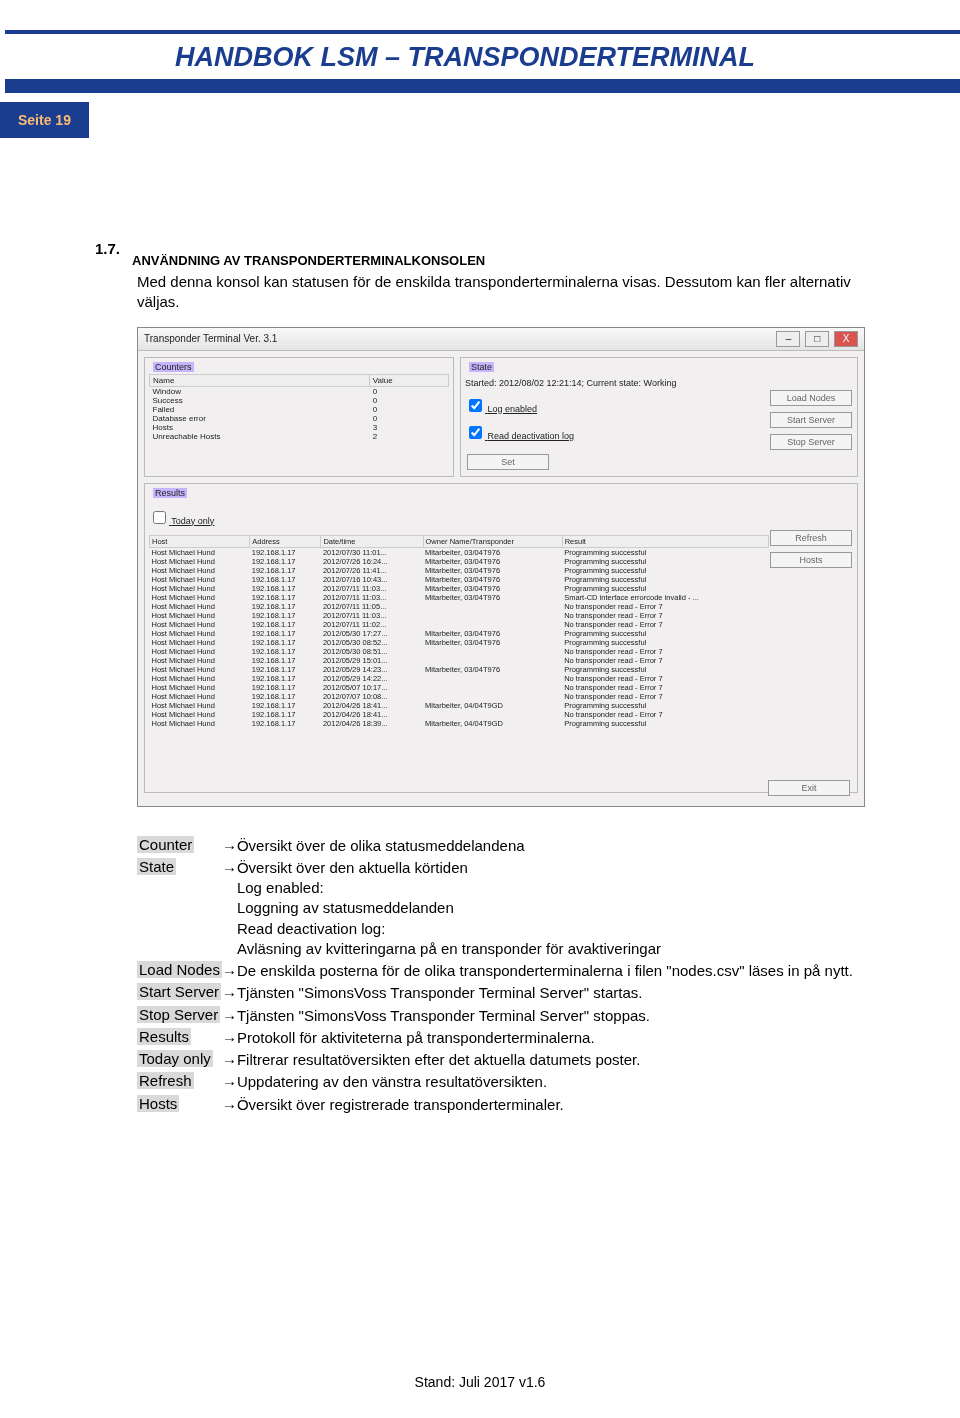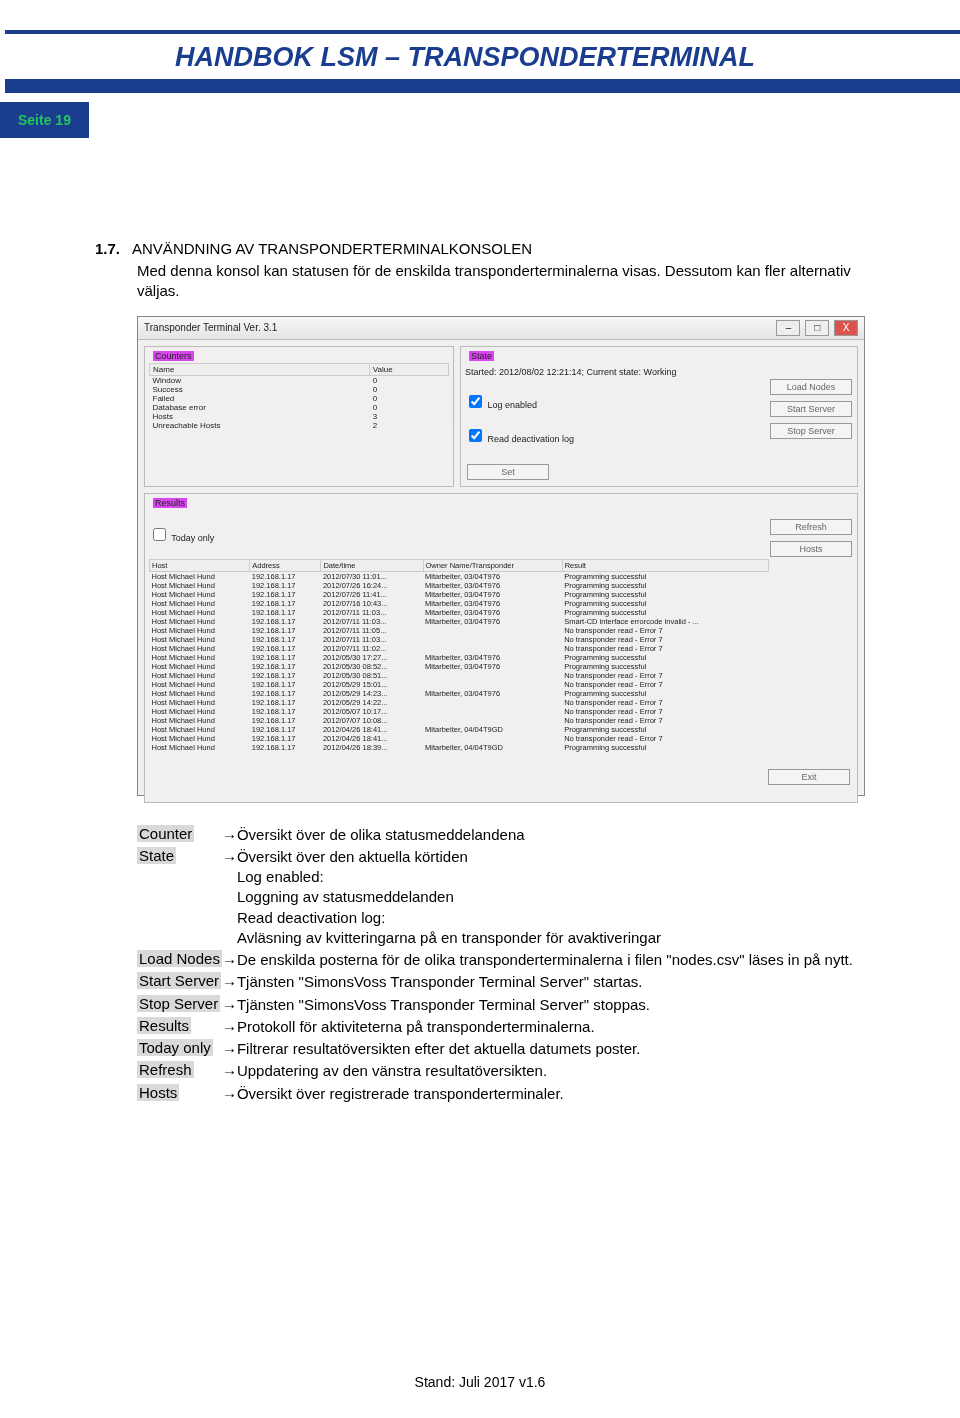--- a/index.html
+++ b/index.html
@@ -1,39 +1,39 @@
 <!DOCTYPE html>
 <html><head>
 <meta charset="utf-8">
 <style>
   body{margin:0;font-family:Arial,Helvetica,sans-serif;background:#fff;color:#000;}
   .page{width:960px;min-height:1418px;margin:0 auto;position:relative;box-sizing:border-box;}
   .header-bar{position:absolute;top:30px;left:5px;width:100%;font-style:italic;}
   .blue-line-top{height:4px;background:#1a3d8f;width:100%;}
   .title{font-size:27px;font-weight:bold;color:#1a3d8f;margin:8px 0 6px 170px;}
   .blue-bar{height:14px;background:#1a3d8f;width:100%;}
-  .side-tab{position:absolute;top:102px;left:0;background:#1a3d8f;color:#22c55e;padding:10px 18px;font-size:14px;font-weight:bold;}
+  .side-tab{position:absolute;top:102px;left:0;background:#1a3d8f;color:#fdba74;padding:10px 18px;font-size:14px;font-weight:bold;}
   .content{padding:240px 95px 0 95px;}
   .sec-num{font-size:15px;font-weight:bold;margin-bottom:2px;}
-  .sec-title{font-size:15px;font-weight:normal;margin:0 0 4px 42px;}
+  .sec-title{font-size:13px;font-weight:bold;margin:13px 0 4px 42px;}
   .sec-text{font-size:15px;margin:0 0 14px 42px;line-height:1.35;}
   .screenshot{margin:0 0 28px 42px;border:1px solid #888;width:728px;height:480px;background:#f1eff0;font-family:Tahoma,sans-serif;font-size:9px;color:#222;position:relative;box-sizing:border-box;}
   .win-title{background:linear-gradient(#f8f8f8,#e4e4e4);border-bottom:1px solid #bbb;padding:3px 6px;font-size:10px;display:flex;justify-content:space-between;align-items:center;}
   .win-btns span{display:inline-block;width:22px;height:14px;border:1px solid #999;margin-left:2px;background:#eee;text-align:center;line-height:13px;}
   .win-close{background:#d9534f!important;color:#fff;}
   .win-body{padding:6px;}
   .panel{border:1px solid #bbb;background:#f1eff0;margin-bottom:6px;padding:4px;}
   .panel-row{display:flex;gap:6px;}
   .panel-col{flex:1;}
-  .panel-label{font-size:9px;margin:-10px 0 2px 4px;background:#d946ef;display:inline-block;padding:0 2px;}
+  .panel-label{font-size:9px;margin:-10px 0 2px 4px;background:#c4b5fd;display:inline-block;padding:0 2px;}
   .mini-table{width:100%;border-collapse:collapse;font-size:8px;}
   .mini-table th{background:#eee;border:1px solid #ccc;padding:1px 3px;text-align:left;font-weight:normal;}
   .mini-table td{padding:0 3px;border-right:1px solid #eee;}
   .btn{display:inline-block;border:1px solid #999;background:#f4f4f4;padding:2px 10px;font-size:9px;margin:2px;color:#666;text-align:center;min-width:60px;}
-  .chk{font-size:9px;margin:15px 0;}
+  .chk{font-size:9px;margin:8px 0;text-decoration:underline;}
   .right-btns{position:absolute;right:10px;top:60px;display:flex;flex-direction:column;gap:2px;}
   .right-btns2{position:absolute;right:10px;top:200px;display:flex;flex-direction:column;gap:2px;}
   .results-table{width:620px;font-size:7.5px;border-collapse:collapse;}
   .results-table th{background:#eee;border:1px solid #ccc;padding:1px 2px;text-align:left;font-weight:normal;}
   .results-table td{padding:0 2px;white-space:nowrap;}
   .exit-btn{position:absolute;bottom:8px;right:12px;}
   .def-table{margin:0 0 0 42px;font-size:15px;border-collapse:collapse;}
   .def-table td{vertical-align:top;padding:1px 0;}
   .def-label{background:#d9d9d9;padding:0 2px;white-space:nowrap;}
   .def-arrow{padding:0 18px;font-family:'Arial',sans-serif;}

